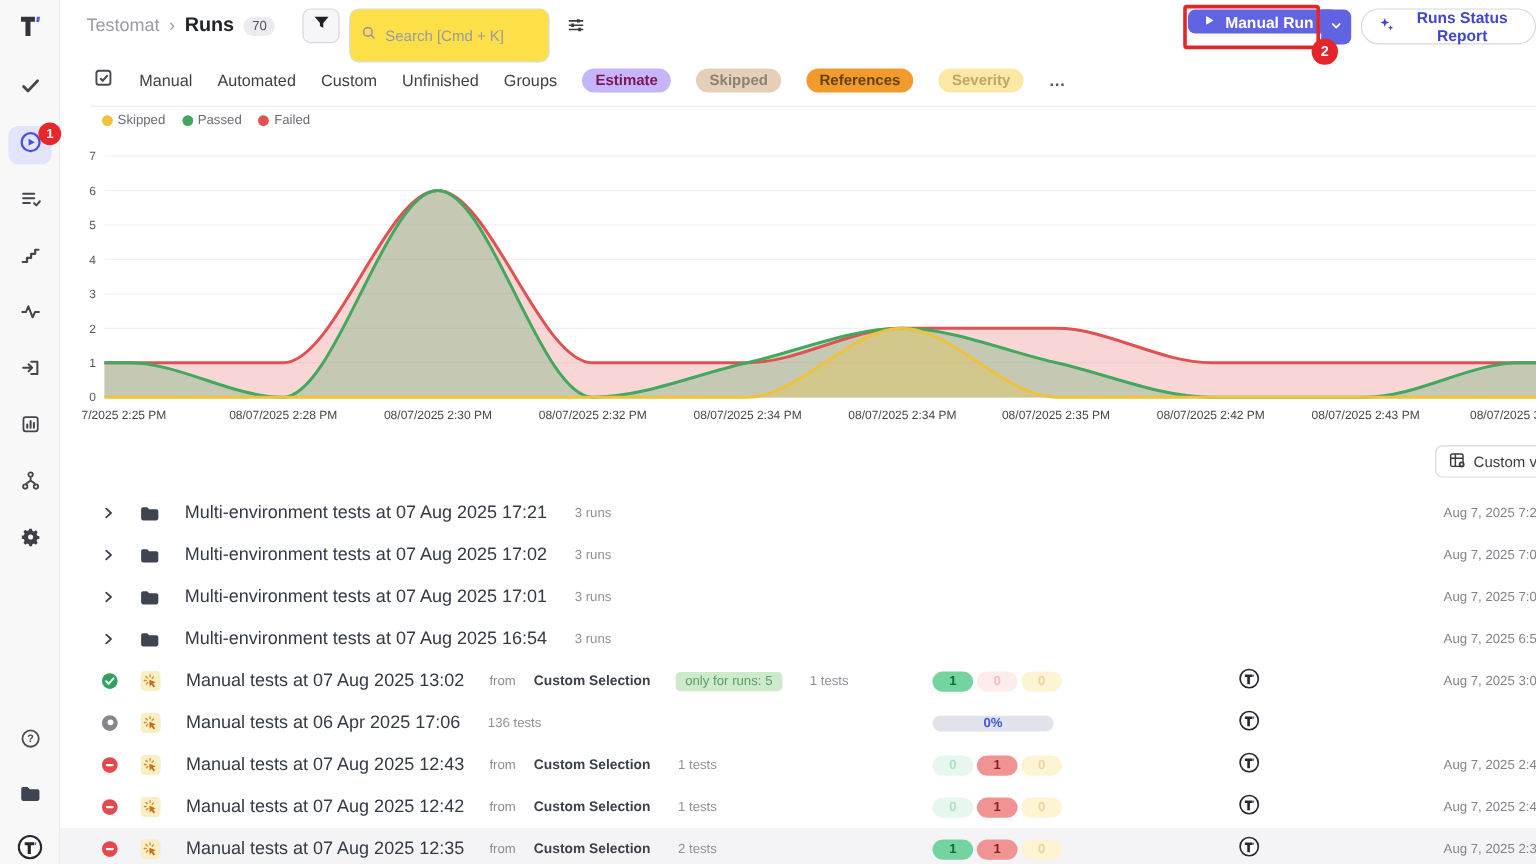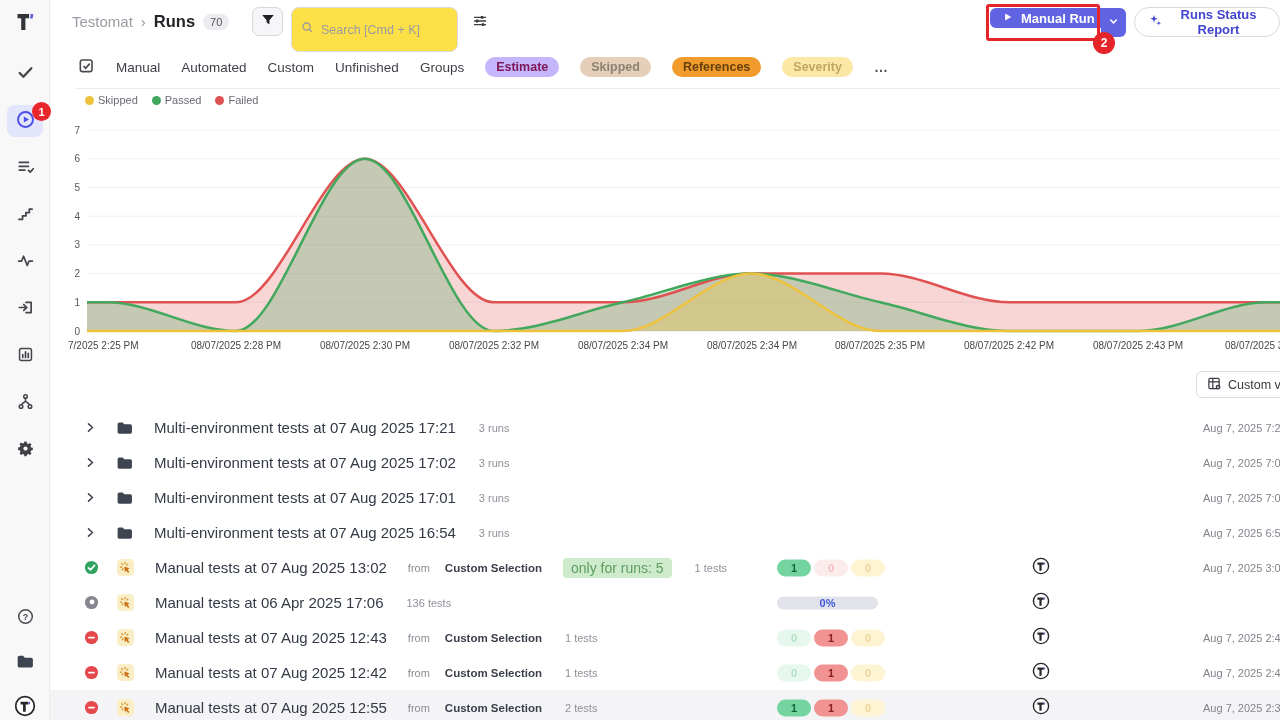--- a/index.html
+++ b/index.html
@@ -54,21 +54,21 @@
 
   
   .runs-list { position:absolute; left:50px; top:410px; width:1230px; }
   .row { position:relative; height:35px; display:flex; align-items:center;gap:11px; }
   .row.hl { background:#f4f4f6; }
   .row .lead { margin-left:34px; display:flex; align-items:center; }
   .row-title { font-size:15px; color:#333a46; margin-left:10px; white-space:nowrap; cursor:pointer; }
   .row-meta { font-size:11px; color:#90909a; margin-left:12px; white-space:nowrap; }
   .row-from { font-size:11px; color:#8b8b93; margin-left:10px; }
   .row-source { font-size:11.5px; font-weight:bold; color:#3a3f4a; margin-left:4px; }
-  .row-badge { font-size:14px; color:#5d9c63; background:#cdebcb; border-radius:4px; padding:2px 8px; margin-left:10px; white-space:nowrap;text-align:right; }
+  .row-badge { font-size:11px; color:#5d9c63; background:#cdebcb; border-radius:4px; padding:2px 8px; margin-left:10px; white-space:nowrap;text-align:right; }
   .pills { position:absolute; left:727px; top:50%; transform:translateY(-50%); display:flex; gap:3px; }
   .pill { width:34px; height:17px; border-radius:9px; font-size:11px; font-weight:bold; display:flex; align-items:center; justify-content:center; }
   .pill.passed.solid { background:#74d4a0; color:#14663c; }
   .pill.passed.faded { background:#e6f7ee; color:#b2e0c6; }
   .pill.failed.solid { background:#f19392; color:#8a1f20; }
   .pill.failed.faded { background:#fdecec; color:#f2bcbc; }
   .pill.skipped.faded { background:#fdf4d4; color:#ecd49a; }
   .progress { position:absolute; left:727px; top:50%; transform:translateY(-50%); width:101px; height:13px; border-radius:7px; background:#e2e3ea; color:#3d56d9; font-size:11px; font-weight:bold; text-align:center; line-height:13px; }
   .proj-icon { position:absolute; left:982px; top:50%; transform:translateY(-50%); }
   .row-date { position:absolute; left:1153px; top:50%; transform:translateY(-50%); font-size:11px; color:#83838c; white-space:nowrap; }
@@ -486,21 +486,21 @@
         </span>
         <span style="margin-left:7px;display:flex">
           <svg width="17" height="17" viewBox="0 0 16 16">
             <rect width="16" height="16" rx="4" fill="#f9eec6"></rect>
             <path d="M7 7l5 1.9-2.1 1 1.7 2.3-1.2.9-1.7-2.3-1.4 1.7z" fill="#c96f12"></path>
             <g stroke="#d98a1f" stroke-width="1.1" stroke-linecap="round">
               <path d="M4.4 4.4l1 1M7.6 3.1v1.4M3.1 7.6h1.4M4.8 10.2l1-1M10.2 4.8l-1 1"></path>
             </g>
           </svg>
         </span>
-        <span class="row-title">Manual tests at 07 Aug 2025 12:55</span>
+        <span class="row-title">Manual tests at 07 Aug 2025 12:35</span>
         <span class="row-from">from</span>
         <span class="row-source">Custom Selection</span>
         <span class="row-meta">2 tests</span>
         <span class="pills">
           <span class="pill passed solid">1</span>
           <span class="pill failed solid">1</span>
           <span class="pill skipped faded">0</span>
         </span>
         <span class="proj-icon"><svg width="18" height="18" viewBox="0 0 18 18">
             <circle cx="9" cy="9" r="7.6" stroke="#26262b" stroke-width="1.4" fill="#fff"></circle>

